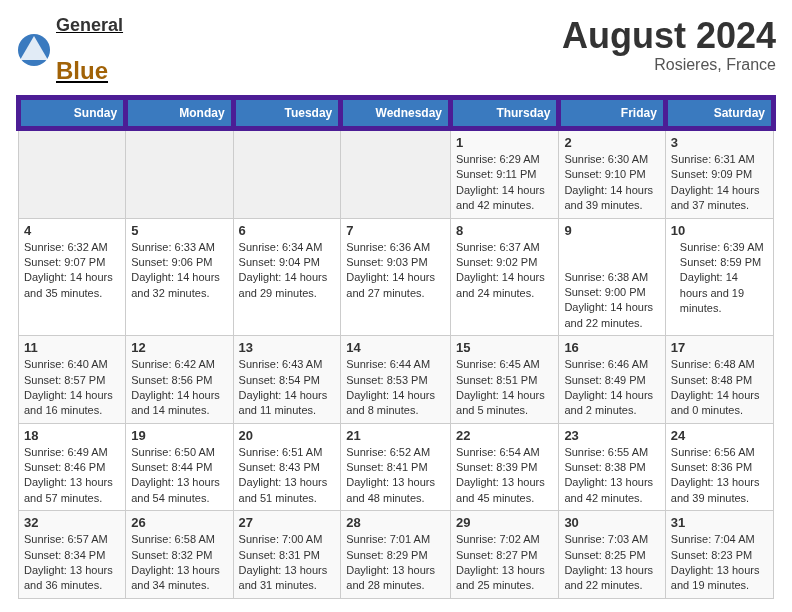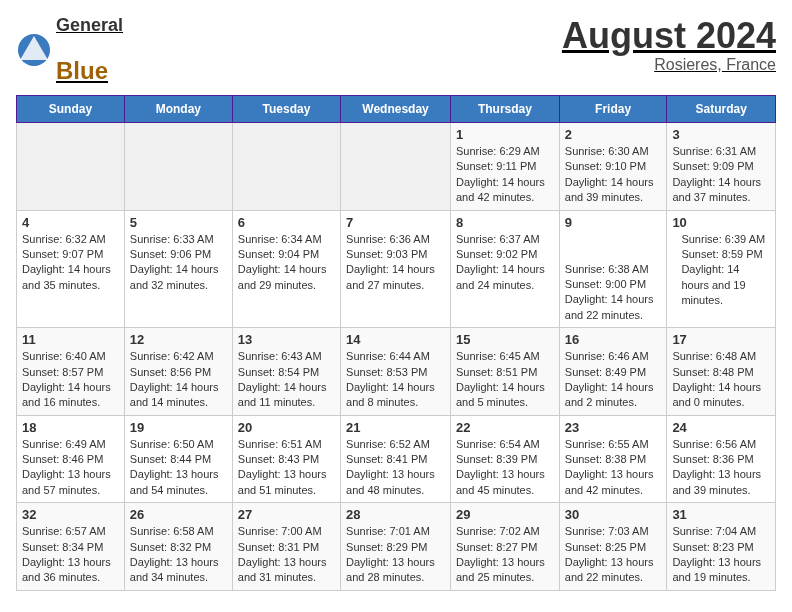--- a/index.html
+++ b/index.html
@@ -37,45 +37,44 @@
       color: #a16207;
       margin-top: 25px;
     }
     .logo-icon {
       width: 36px;
       height: 36px;
       margin-right: 4px;
     }
     .title-block {
       text-align: right;
-      text-decoration: underline;
     }
     .month-year {
       font-size: 36px;
       font-weight: bold;
       color: #333;
       line-height: 1.1;
     }
     .location {
       font-size: 16px;
       color: #555;
     }
     table {
       width: 100%;
       border-collapse: collapse;
       font-size: 11px;
     }
     thead tr th {
       background-color: #3a7abf;
       color: #fff;
-      text-align: center;
+      text-align: right;
       padding: 6px 6px;
       font-size: 12px;
       font-weight: bold;
-      border: 1px solid #4c1d95;
+      border: 5px solid #4c1d95;
     }
     tbody tr td {
       border: 1px solid #ccc;
       vertical-align: top;
       padding: 4px 5px;
       width: 113px;
       height: 80px;
       background: #fff;
     }
     tbody tr:nth-child(odd) td {

